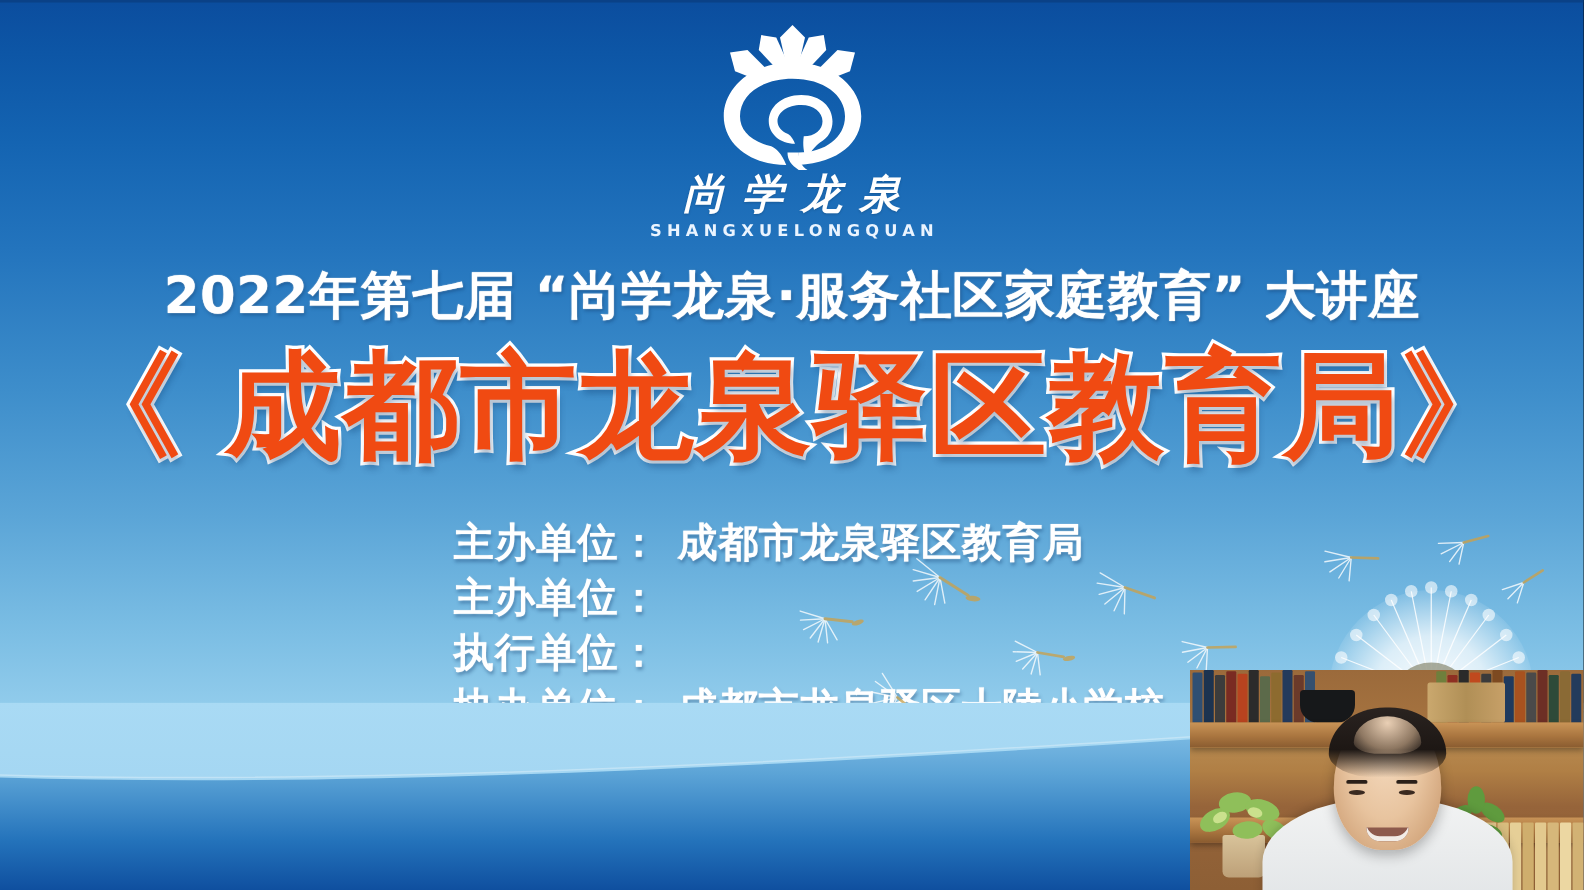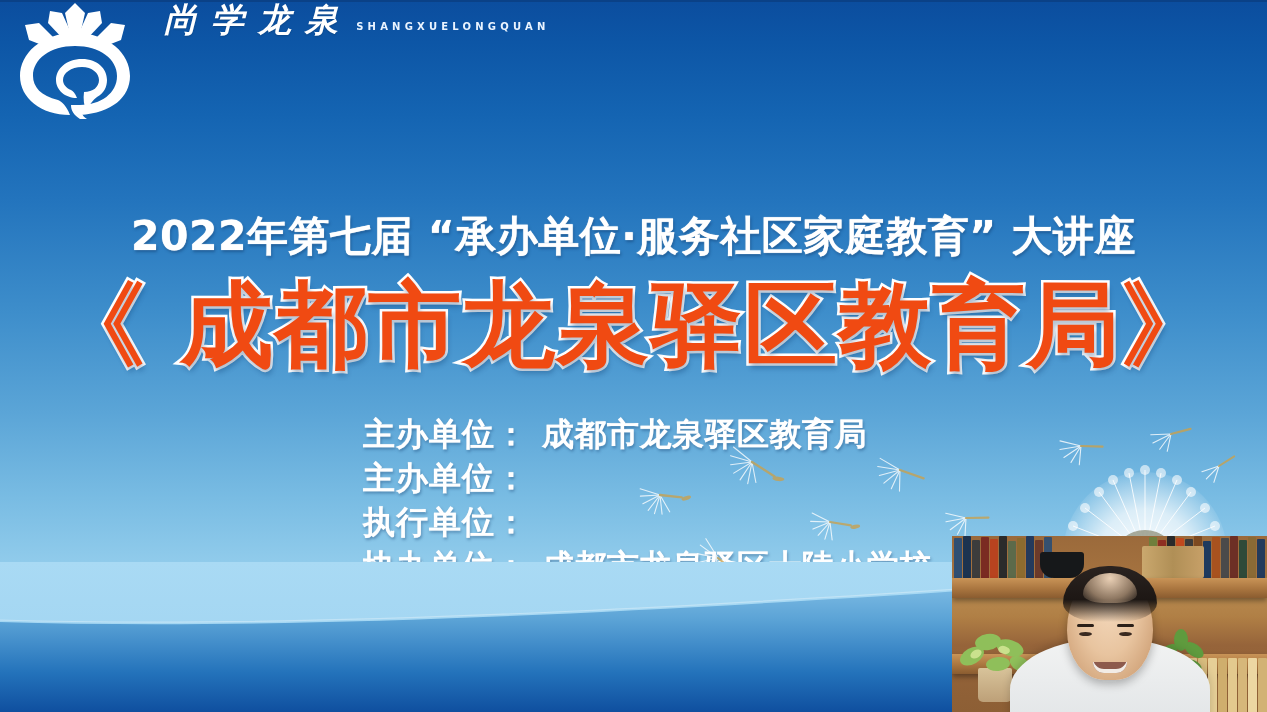--- a/index.html
+++ b/index.html
@@ -40,41 +40,42 @@
     left: 0; bottom: 0;
     width: 100%; height: 150px;
     overflow: hidden;
   }
   .wave-wrap svg { display: block; width: 100%; height: 100%; }
 
   
   .logo-block {
     position: absolute;
     left: 0; right: 0;
-    top: 1px;
+    top: 18px;
     display: flex;
-    flex-direction: row;
+    flex-direction: column;
+    align-items: center;
   }
   .emblem { width: 150px; height: 118px; display: block; }
   .brand-cn {
     margin-top: 2px;
     color: #ffffff;
     font-family: "DejaVu Serif", "Liberation Serif", serif;
     font-size: 33px;
     font-weight: 700;
     letter-spacing: 14px;
     text-indent: 14px;
     font-style: italic;
     line-height: 1.05;
     text-shadow: 0 1px 2px rgba(0,0,0,.18);
   }
   .brand-en {
-    margin-top: 20px;
+    margin-top: 5px;
     color: #eaf4ff;
-    font-size: 10px;
+    font-size: 13px;
     font-weight: 700;
     letter-spacing: 4.2px;
     text-indent: 4.2px;
   }
 
   
   .subtitle {
     position: absolute;
     left: 0; right: 0;
     top: 209px;
@@ -312,21 +313,21 @@
                  C99 86 93 91 84 91 C83 98 84 104 86 110 C89 104 93 99 97 96
                  C104 92 107 86 107 79 C107 68 98 58 82 58 Z"></path>
 
         <path d="M80 104 C80 110 82 115 87 118 L80 118 C74 114 71 110 71 104 Z"></path>
       </g>
     </svg>
     <div class="brand-cn">尚学龙泉</div>
     <div class="brand-en">SHANGXUELONGQUAN</div>
   </div>
 
-  <div class="subtitle">2022年第七届 “承办单位·服务社区家庭教育” 大讲座</div>
+  <div class="subtitle">2022年第七届 “尚学龙泉·服务社区家庭教育” 大讲座</div>
 
   <div class="main-title">《 成都市龙泉驿区教育局》</div>
 
   <div class="orgs">
     <div class="org-line">
       <span class="org-label">主办单位：</span>
       <span class="org-value">成都市龙泉驿区教育局</span>
     </div>
     <div class="org-line">
       <span class="org-label">主办单位：</span>

